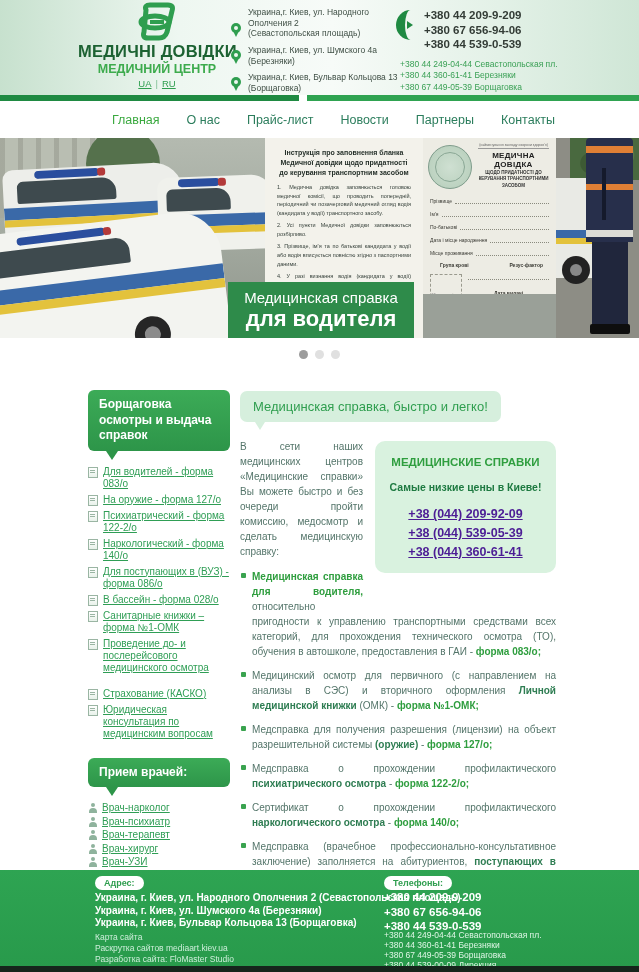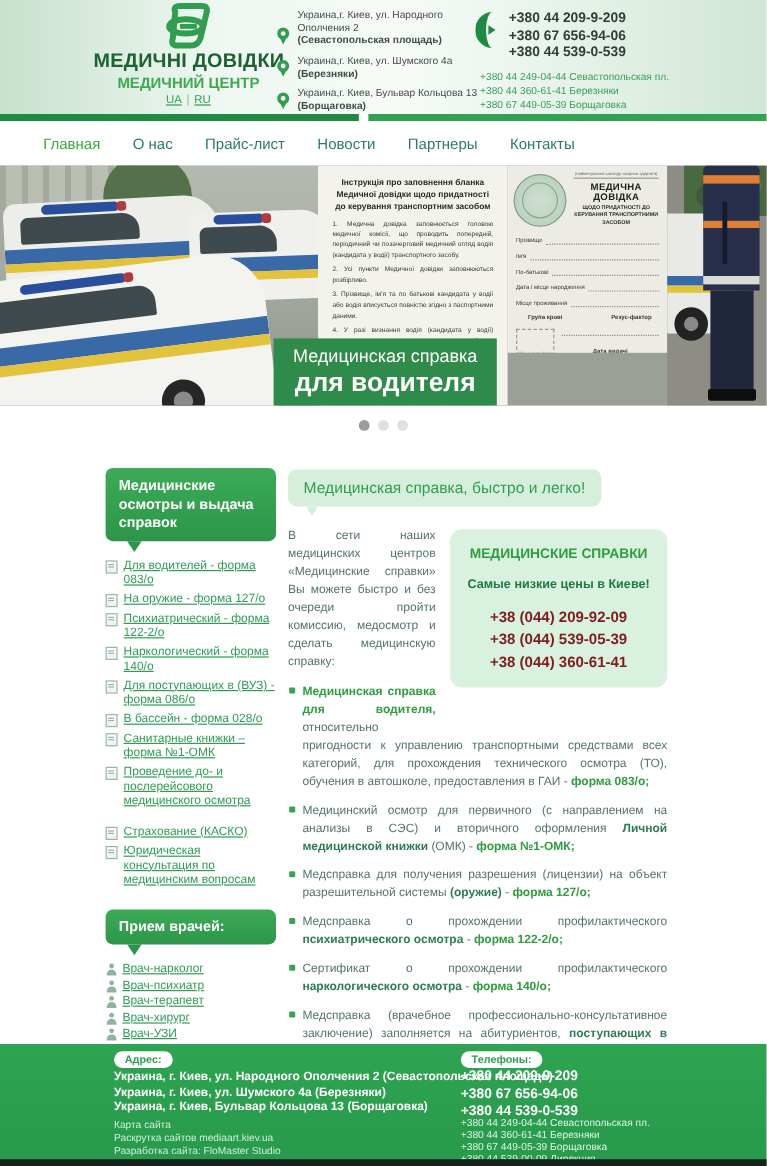--- a/index.html
+++ b/index.html
@@ -18,37 +18,37 @@
   .lang-row a{color:#2f9e4f;font-weight:normal;}
   .lang-sep{color:#7fbf95;margin:0 4px;text-decoration:none;}
 
   .addresses{position:absolute;left:231px;top:7px;width:170px;}
   .addr{display:flex;margin-bottom:6px;align-items:flex-end;}
   .pin{position:relative;width:11px;height:16px;flex:0 0 11px;margin-right:6px;margin-top:1px;}
   .pin::before{content:'';position:absolute;left:0;top:0;width:10px;height:10px;background:#2f9e4f;border-radius:50%;}
   .pin::after{content:'';position:absolute;left:2px;top:8px;border-left:3px solid transparent;border-right:3px solid transparent;border-top:6px solid #2f9e4f;}
   .pin i{position:absolute;left:3px;top:3px;width:4px;height:4px;background:#eef7f1;border-radius:50%;z-index:1;}
   .addr-l1{font-size:8.5px;color:#3f4f45;line-height:1.25;}
-  .addr-l2{font-size:8.5px;color:#3f4f45;line-height:1.25;font-weight:bold;}
+  .addr-l2{font-size:8.5px;color:#3f4f45;line-height:1.25;}
 
   .phones{position:absolute;left:396px;top:8px;width:235px;}
   .handset{position:absolute;left:0;top:2px;width:20px;height:30px;border-left:9px solid #1f8a42;border-radius:50%;}
   .handset::after{content:'';position:absolute;left:2px;top:11px;border-top:4px solid transparent;border-bottom:4px solid transparent;border-left:6px solid #1f8a42;}
   .phones-main{margin-left:28px;}
   .ph-main{font-size:11.5px;font-weight:bold;color:#333c36;line-height:1.28;white-space:nowrap;}
   .phones-extra{margin-left:4px;margin-top:7px;}
   .ph-extra{font-size:8.5px;color:#3aa055;line-height:1.32;white-space:nowrap;}
 
   
   .bar-left{position:absolute;left:0;top:95px;width:299px;height:6px;background:#1f8a42;}
   .bar-right{position:absolute;left:307px;top:95px;width:332px;height:6px;background:#2fa351;}
 
   
   .nav{position:absolute;left:0;top:101px;width:639px;height:37px;background:#ffffff;}
-  .nav-inner{display:flex;align-items:center;height:100%;padding-left:36px;gap:27px;}
+  .nav-inner{display:flex;align-items:center;height:100%;padding-left:112px;gap:27px;}
   .nav-item{font-size:12.5px;color:#2b7d5c;text-decoration:none;white-space:nowrap;}
   .nav-item.active{color:#3aa93f;}
 
   
   .banner{position:absolute;left:0;top:138px;width:639px;height:200px;overflow:hidden;background:#9aa098;}
   .bz-left{position:absolute;left:0;top:0;width:268px;height:200px;
     background:linear-gradient(180deg,#b4bab0 0%,#a7aea4 38%,#8f958b 100%);}
   .bldg{position:absolute;left:0;top:0;width:150px;height:80px;background:#b9beb2;
     background-image:repeating-linear-gradient(90deg,rgba(95,95,85,.22) 0 5px,transparent 5px 18px);}
   .tree1{position:absolute;left:86px;top:-10px;width:74px;height:72px;background:#55714c;border-radius:50%;}
@@ -144,21 +144,21 @@
   
   .main{position:absolute;left:240px;top:391px;width:316px;font-size:10px;color:#54756a;}
   .bubble{position:relative;display:inline-block;background:#d6efdd;border-radius:7px;
     color:#2f9e4f;font-size:13px;padding:8px 13px;margin-bottom:17px;}
   .bubble::after{content:'';position:absolute;left:15px;bottom:-8px;
     border-left:5px solid transparent;border-right:5px solid transparent;border-top:8px solid #d6efdd;}
   .callout{float:right;width:165px;background:#d9f2df;border-radius:10px;margin:2px 0 28px 12px;
     padding:15px 8px 12px;text-align:center;}
   .callout-title{color:#2f9e3f;font-weight:bold;font-size:11.5px;margin-bottom:13px;}
   .callout-sub{color:#1e7a41;font-weight:bold;font-size:10.5px;margin-bottom:12px;}
-  .callout-phone{color:#7f1d1d;font-weight:bold;font-size:12.5px;line-height:1.5;}
+  .callout-phone{color:#4c1d95;font-weight:bold;font-size:12.5px;line-height:1.5;text-decoration:underline;}
   .para{text-align:justify;line-height:1.5;margin:0 0 10px 0;}
   .b-item{position:relative;padding-left:12px;text-align:justify;line-height:1.5;margin-bottom:9px;}
   .b-item::before{content:'';position:absolute;left:1px;top:4px;width:5px;height:5px;background:#3aa34f;border-radius:1px;}
   .seg-p{color:#54756a;}
   .seg-strong{color:#2e7d52;font-weight:bold;}
   .seg-accent{color:#2f9e3f;font-weight:bold;}
   .outro{margin-top:15px;text-align:justify;line-height:1.5;}
 
   
   .footer{position:absolute;left:0;top:870px;width:639px;height:116px;
@@ -364,21 +364,21 @@
     </div>
   </div>
 
   <div class="dots">
       <span class="dot active"></span>
       <span class="dot"></span>
       <span class="dot"></span>
     </div>
 
   <div class="sidebar">
-    <div class="side-hdr">Медицинские осмотры и выдача справок</div>
+    <div class="side-hdr">Борщаговка осмотры и выдача справок</div>
     <div class="side-list">
         <div class="s-item">
           <span class="doc-ico"></span>
           <a class="s-link">Для водителей - форма 083/о</a>
         </div>
         <div class="s-item">
           <span class="doc-ico"></span>
           <a class="s-link">На оружие - форма 127/о</a>
         </div>
         <div class="s-item">

